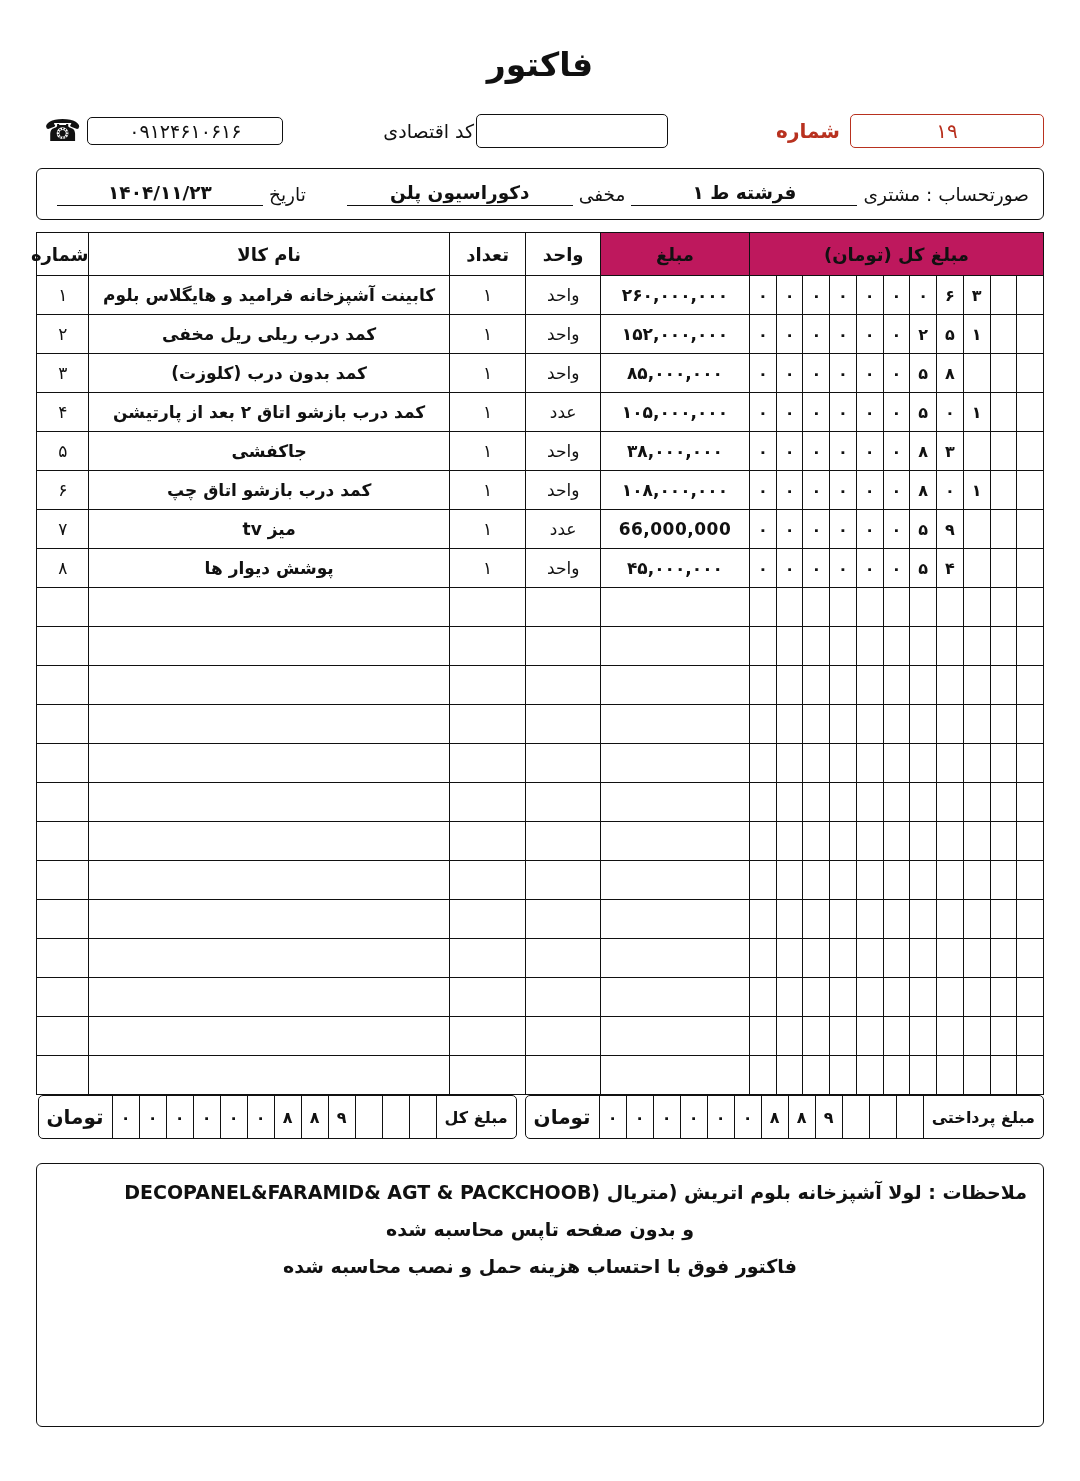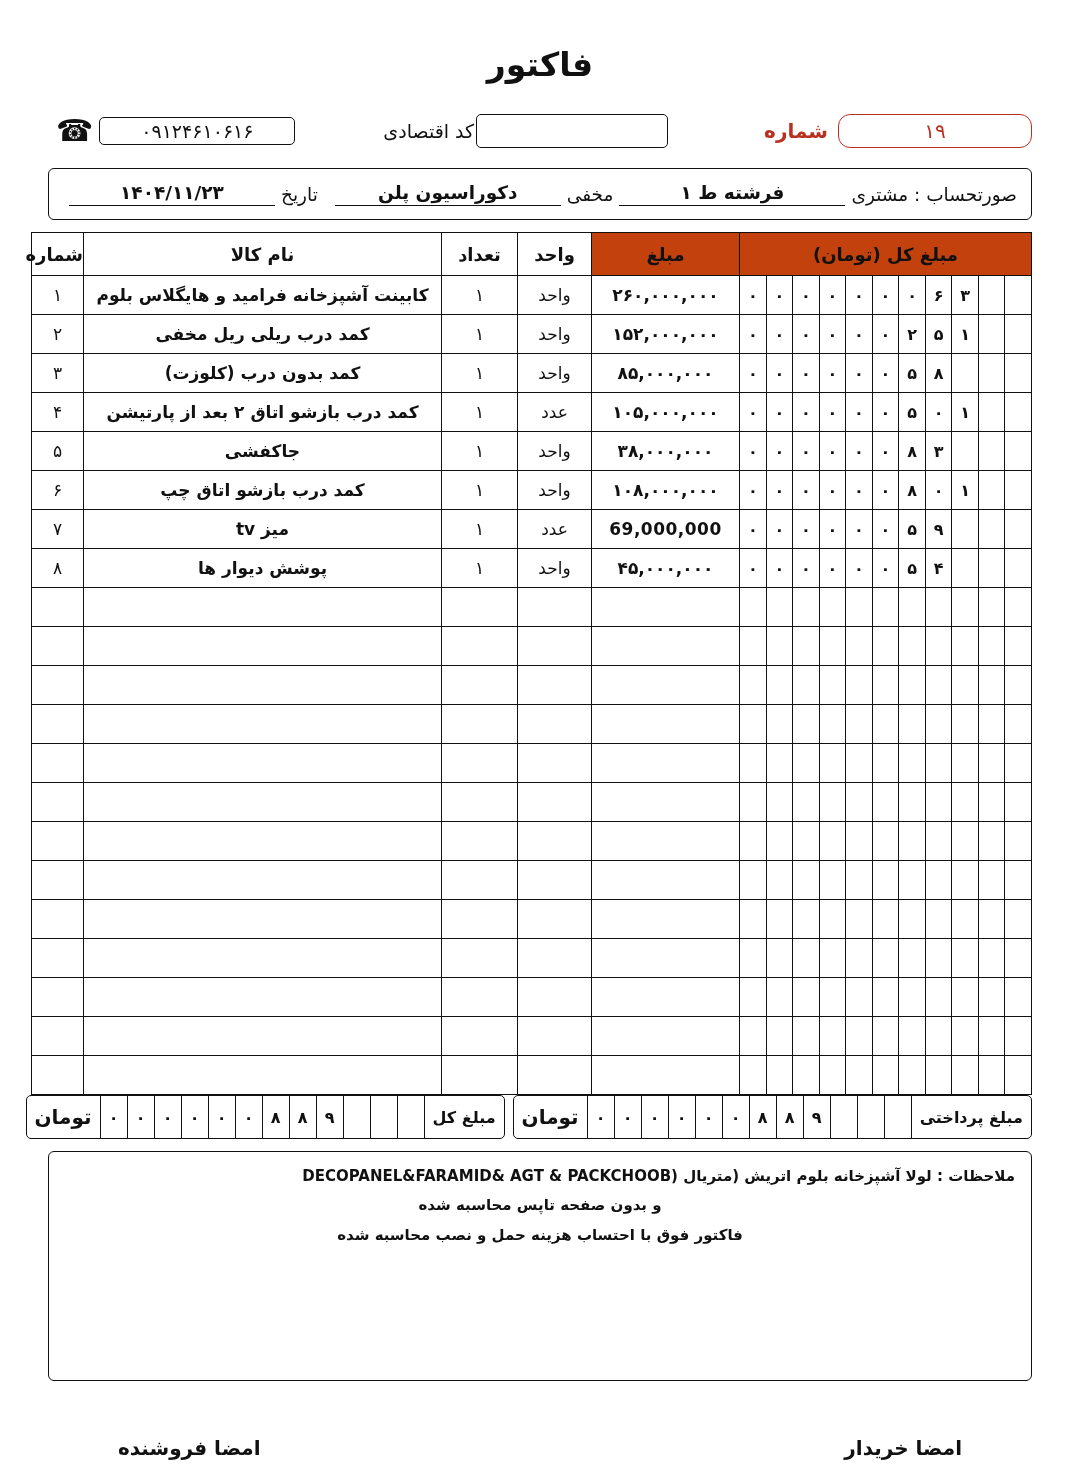--- a/index.html
+++ b/index.html
@@ -13,21 +13,21 @@
     font-family: "DejaVu Sans", "Liberation Sans", sans-serif;
     color: #111111;
     position: relative;
     overflow: hidden;
   }
   .page {
     width: 1080px;
     height: 1481px;
     position: relative;
     box-sizing: border-box;
-    padding: 0 48px;
+    padding: 0 36px;
   }
 
   
   .title {
     text-align: center;
     font-size: 33px;
     font-weight: bold;
     letter-spacing: 1px;
     padding-top: 45px;
     padding-bottom: 6px;
@@ -76,21 +76,21 @@
     box-sizing: border-box;
   }
   .num-label {
     font-size: 20px;
     color: #b8311f;
     font-weight: bold;
     margin: 0 10px;
   }
   .num-box {
     border: 1.6px solid #b8311f;
-    border-radius: 12px;
+    border-radius: 5px;
     height: 34px;
     width: 194px;
     display: flex;
     align-items: center;
     justify-content: center;
     color: #b8311f;
     font-size: 20px;
     letter-spacing: 2px;
     box-sizing: border-box;
   }
@@ -164,21 +164,21 @@
   .tot-cells span {
     flex: 1;
     border-left: 1px solid #111;
     display: flex;
     align-items: center;
     justify-content: center;
     font-size: 16px;
     font-weight: bold;
   }
   .tot-cells span:last-child { border-left: none; }
-  .th-tot, .th-amt { background: #c2410c; }
+  .th-tot, .th-amt { background: #be185d; }
 
   
   .totals-row {
     display: flex;
     flex-direction: row;
     margin-top: 0;
     height: 44px;
     align-items: stretch;
   }
   .tot-box {
@@ -220,26 +220,26 @@
     font-weight: bold;
   }
   .tb-digits span:last-child { border-left: none; }
   .paid-box { flex: 1.18; }
   .grand-box { flex: 1; }
 
   
   .notes {
     border: 1.6px solid #111;
     border-radius: 6px;
-    margin-top: 12px;
-    height: 230px;
+    margin-top: 24px;
+    height: 264px;
     box-sizing: border-box;
     padding: 10px 16px;
     line-height: 1.95;
-    font-size: 15px;
+    font-size: 19px;
     font-weight: bold;
   }
   .notes .ltr { direction: ltr; unicode-bidi: embed; }
   .notes .line2, .notes .line3 { text-align: center; }
 
   
   .signs {
     display: flex;
     flex-direction: row;
     justify-content: space-between;
@@ -446,21 +446,21 @@
               <span>۹</span>
               <span>۵</span>
               <span>۰</span>
               <span>۰</span>
               <span>۰</span>
               <span>۰</span>
               <span>۰</span>
               <span>۰</span>
             </div>
           </td>
-          <td class="cell-amt">69,000,000</td>
+          <td class="cell-amt">66,000,000</td>
           <td>عدد</td>
           <td>۱</td>
           <td class="cell-name">میز tv</td>
           <td>۷</td>
         </tr>
         <tr>
           <td>
             <div class="tot-cells">
               <span></span>
               <span></span>

